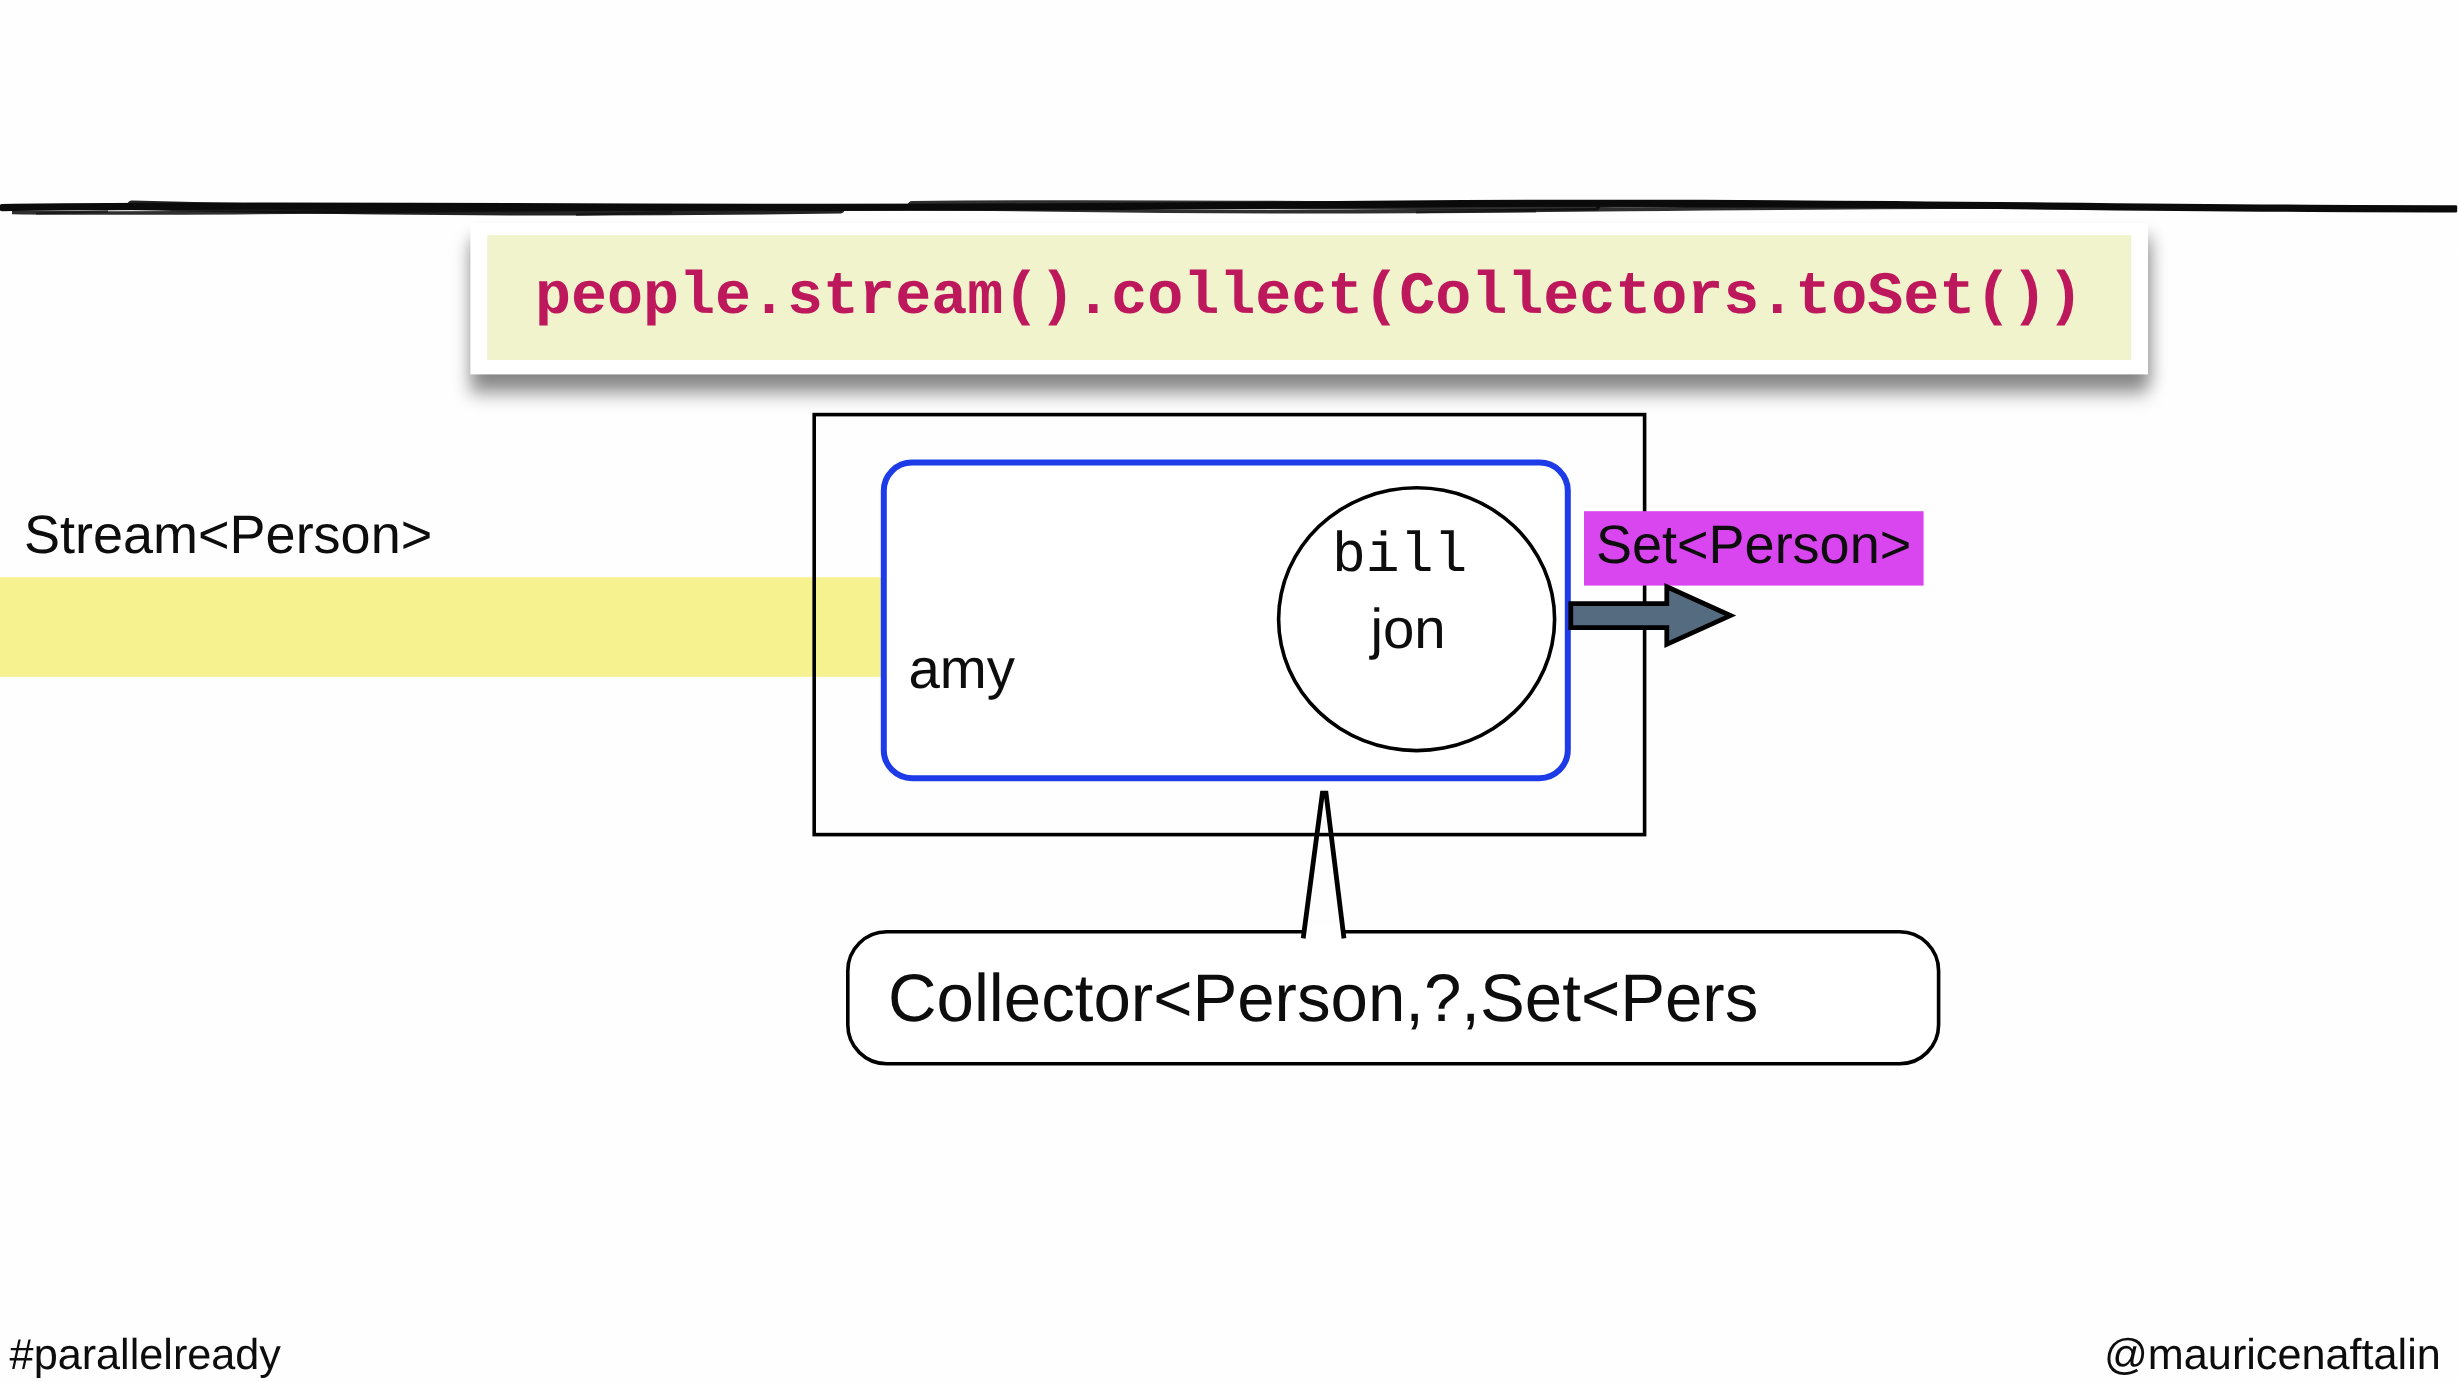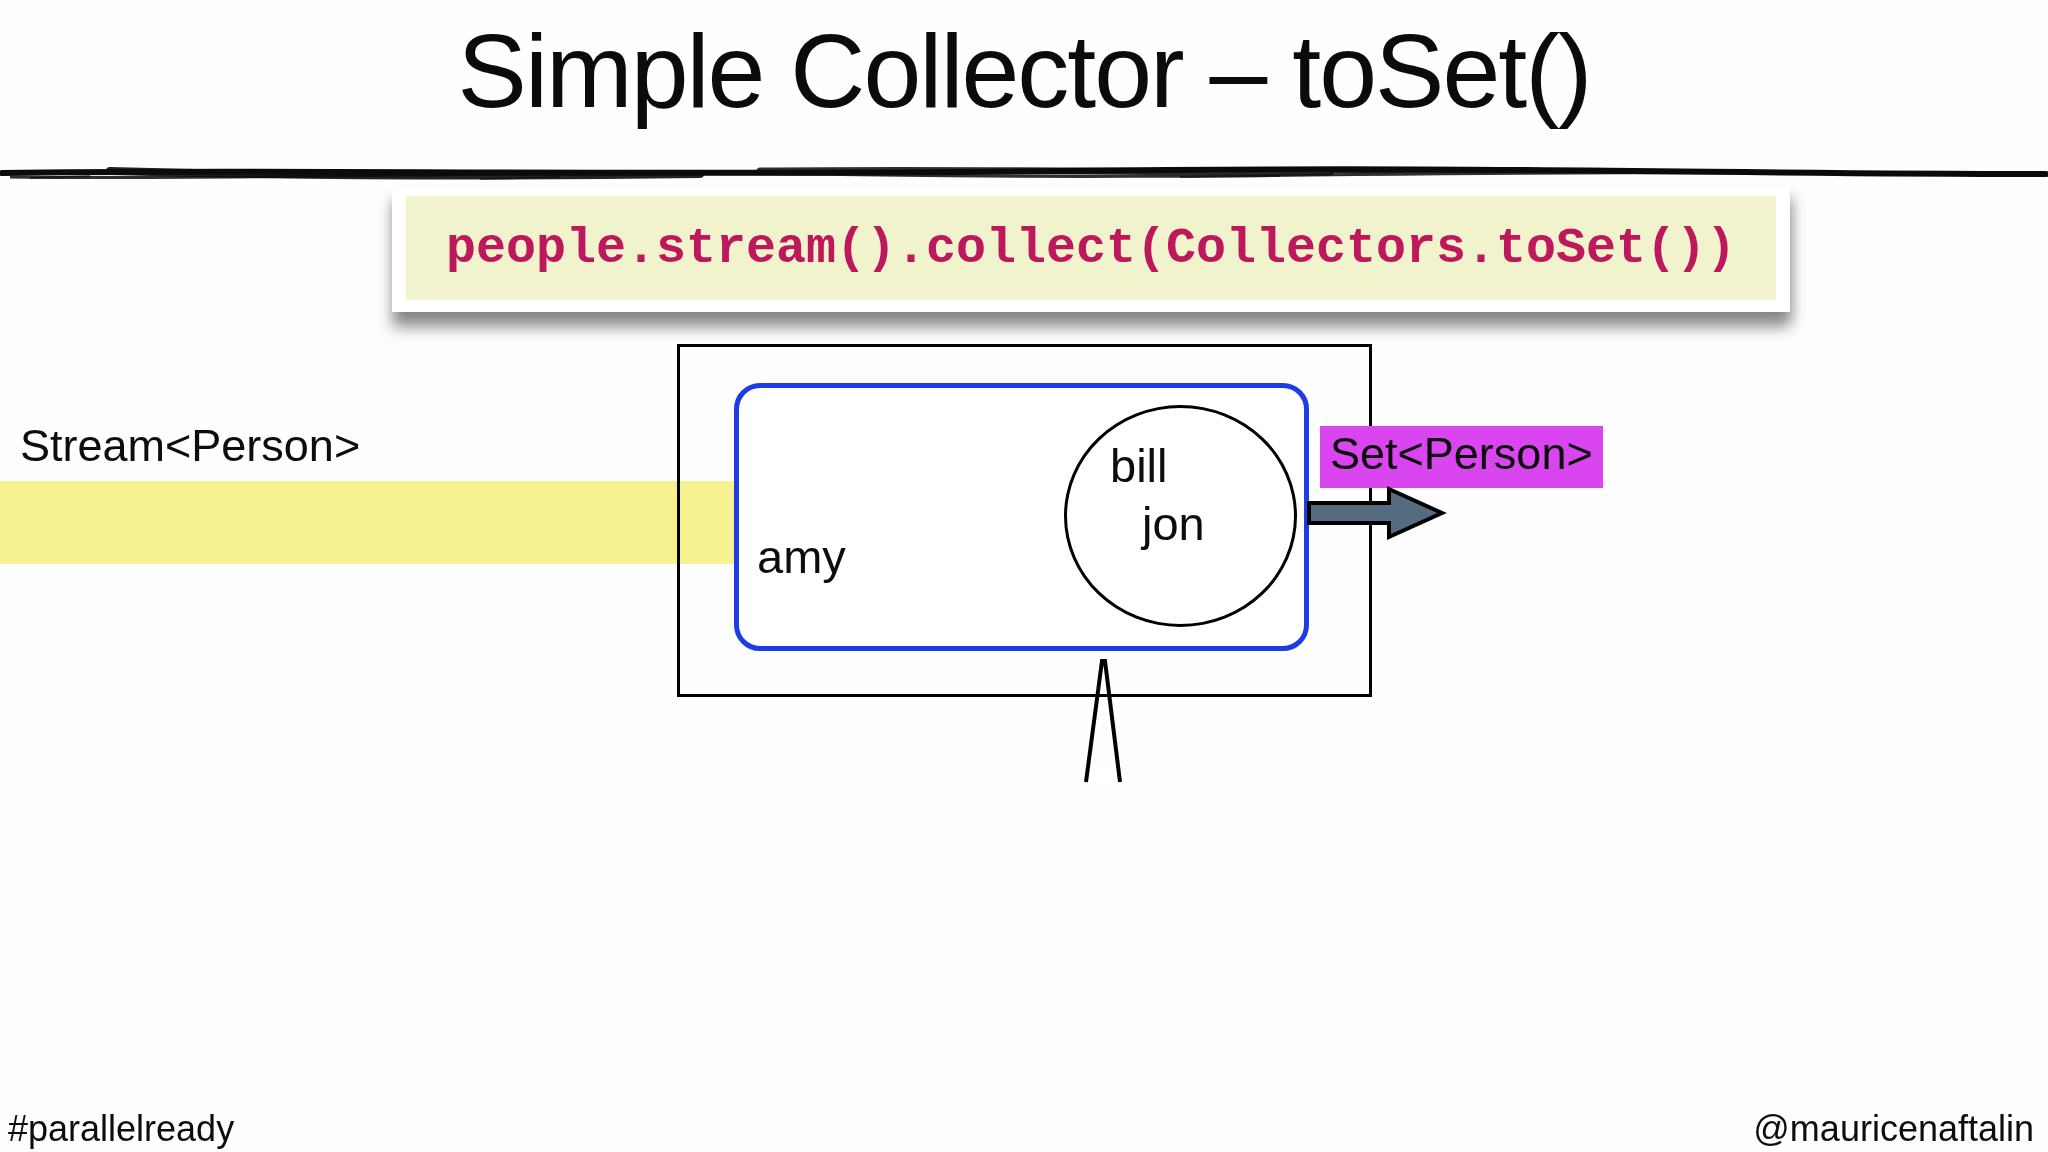--- a/index.html
+++ b/index.html
@@ -48,21 +48,21 @@
   }
   .set-circle{
     position:absolute;left:1064px;top:405px;width:233px;height:222px;
     border:3px solid #000;border-radius:50%;box-sizing:border-box;
     background:transparent;
   }
   .person-label{
     position:absolute;font-size:47px;color:#0d0d0d;white-space:nowrap;
   }
   .amy{left:757px;top:498px;margin-top:31px;}
-  .bill{left:1110px;top:438px;}
+  .bill{left:1110px;top:438px;font-family:Liberation Mono, monospace;}
   .jon{left:1142px;top:496px;}
   .callout{
     position:absolute;left:705px;top:775px;width:912px;height:113px;
     border:3px solid #000;border-radius:34px;box-sizing:border-box;
     background:#ffffff;overflow:hidden;
     display:flex;align-items:center;
   }
   .callout-text{
     padding-left:32px;font-size:56px;color:#0d0d0d;white-space:nowrap;
   }
@@ -74,21 +74,20 @@
     position:absolute;bottom:2px;font-size:36px;color:#0d0d0d;white-space:nowrap;
   }
   .footer-left{left:8px;}
   .footer-right{right:14px;}
 </style>
 </head>
 <body>
 
 <div class="stage">
 
-  <h1 class="title">Simple Collector – toSet()</h1>
 
   <svg class="rough-line" viewBox="0 0 2048 32" preserveAspectRatio="none" aria-hidden="true">
     <path d="M2 15 C 260 11, 620 18, 1060 13 S 1720 16, 2046 16" fill="none" stroke="#0b0b0b" stroke-width="6" stroke-linecap="round"></path>
     <path d="M10 19 C 240 22, 520 12, 880 17 S 1420 12, 1860 15 L 2040 16" fill="none" stroke="#0b0b0b" stroke-width="3" opacity="0.85"></path>
     <path d="M110 13 C 300 18, 480 19, 700 16" fill="none" stroke="#0b0b0b" stroke-width="8" opacity="0.9" stroke-linecap="round"></path>
     <path d="M760 13 C 950 11, 1150 14, 1330 14" fill="none" stroke="#0b0b0b" stroke-width="7" opacity="0.85" stroke-linecap="round"></path>
     <path d="M1330 14 C 1600 12, 1840 16, 2046 15" fill="none" stroke="#0b0b0b" stroke-width="2.5" opacity="0.9"></path>
     <path d="M30 20 L 90 18 M480 21 L 560 19 M1180 19 L 1280 18" fill="none" stroke="#0b0b0b" stroke-width="2" opacity="0.6"></path>
   </svg>
 
@@ -107,20 +106,23 @@
   <div class="blue-rect"></div>
 
   <div class="set-circle"></div>
 
   <div class="person-label amy">amy</div>
   <div class="person-label bill">bill</div>
   <div class="person-label jon">jon</div>
 
   <div class="type-label set-label">Set&lt;Person&gt;</div>
 
+  <div class="callout">
+    <div class="callout-text">Collector&lt;Person,?,Set&lt;Pers</div>
+  </div>
 
   <svg class="overlay" viewBox="0 0 2048 1152" aria-hidden="true">
 
     <polygon points="1309,503 1389,503 1389,489 1442,513 1389,537 1389,523 1309,523" fill="#546b80" stroke="#000" stroke-width="4" stroke-linejoin="miter"></polygon>
 
     <rect x="1088" y="771" width="30" height="12" fill="#ffffff"></rect>
     <path d="M1086 782 L1102 661 L1105 661 L1120 782" fill="none" stroke="#000" stroke-width="4" stroke-linejoin="miter"></path>
   </svg>
 
   <div class="footer footer-right">@mauricenaftalin</div>

